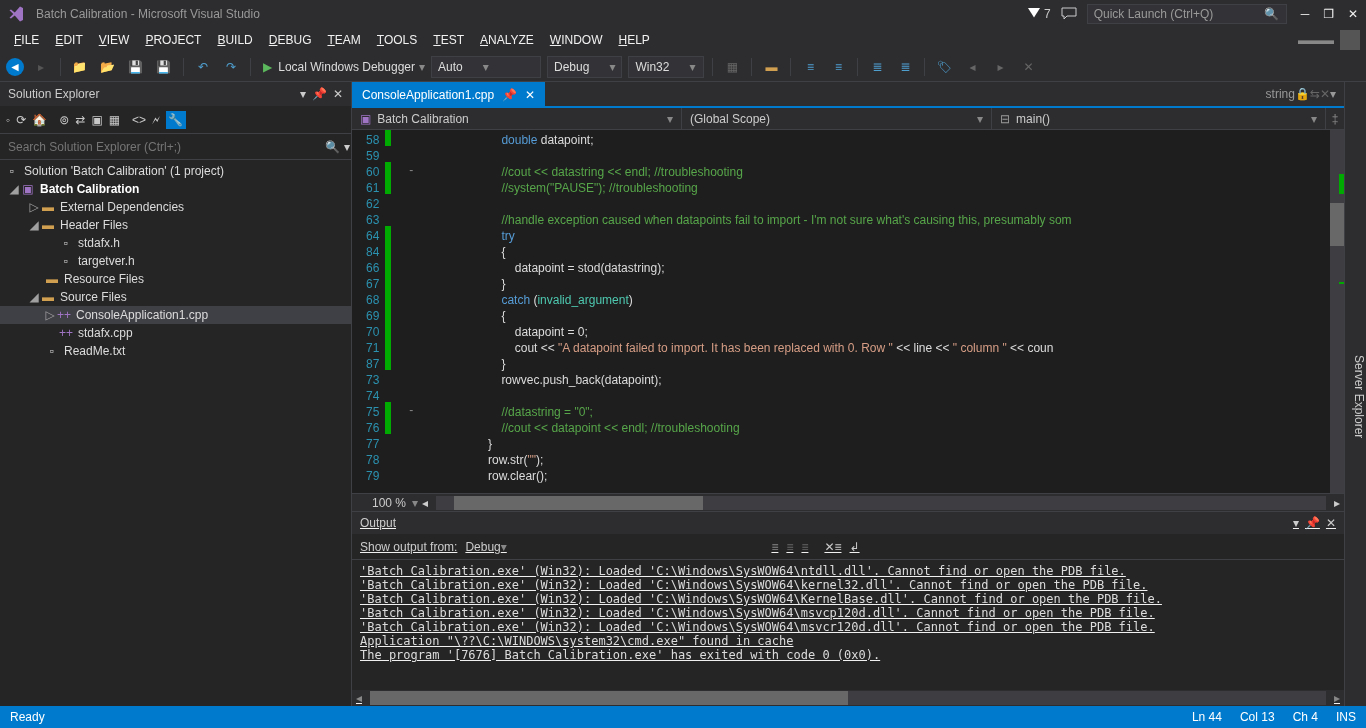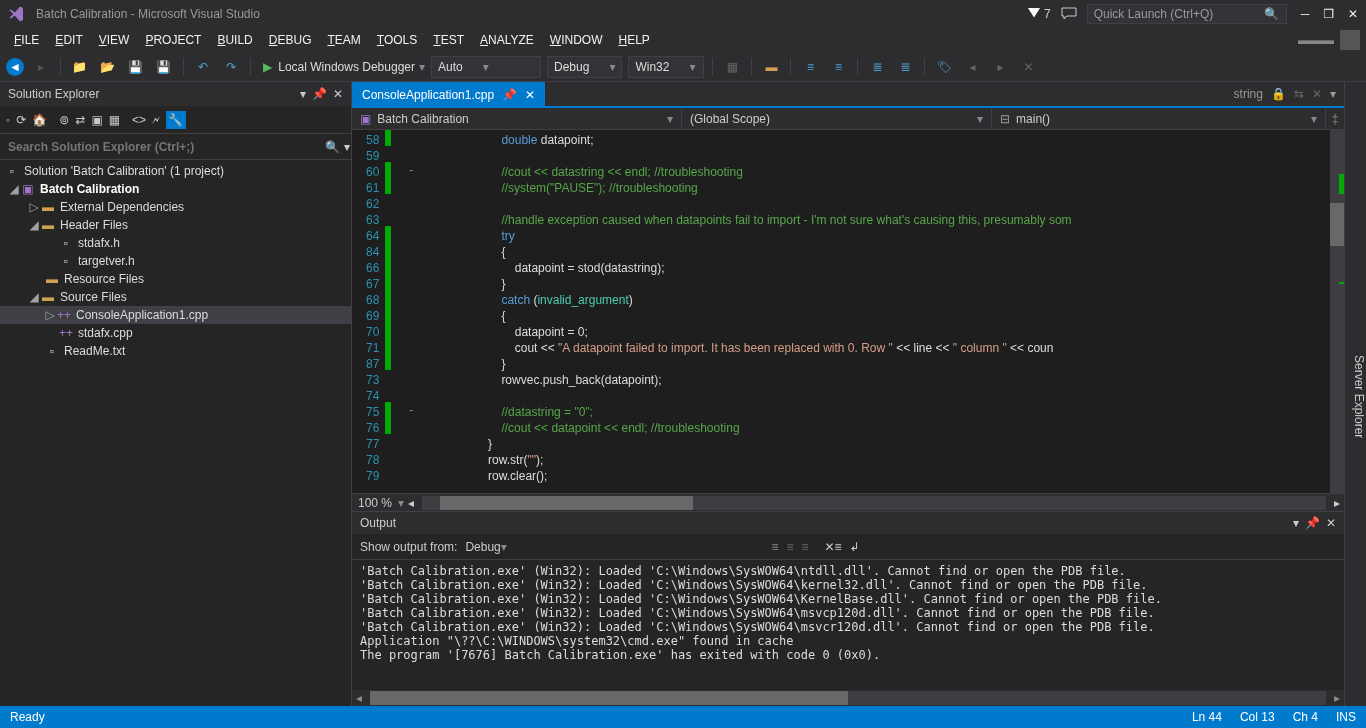--- a/index.html
+++ b/index.html
@@ -24,57 +24,57 @@
 .toolbar .debugbtn { display: flex; align-items: center; gap: 4px; color: #ddd; }
 .toolbar .combo { background: #333337; border: 1px solid #3f3f46; height: 22px; display: flex; align-items: center; padding: 0 6px; color: #ddd; gap: 20px; }
 .midrow { flex: 1; display: flex; min-height: 0; }
 .sidepanel { width: 352px; background: #252526; display: flex; flex-direction: column; border-right: 1px solid #3f3f46; }
 .sidepanel .hdr { background: #2d2d30; height: 24px; display: flex; align-items: center; padding: 0 8px; color: #ccc; }
 .sidepanel .hdr .sp { flex: 1; }
 .sidepanel .hdr .icn { margin-left: 6px; color: #ccc; cursor: pointer; }
 .sidepanel .tb { height: 28px; display: flex; align-items: center; padding: 0 6px; gap: 6px; border-bottom: 1px solid #3f3f46; color: #c8c8c8; }
 .sidepanel .tb .wrench { background: #007acc; color: #fff; width: 20px; height: 18px; display:flex; align-items:center; justify-content:center; }
 .sidepanel .search { height: 26px; display: flex; align-items: center; border-bottom: 1px solid #3f3f46; }
-.sidepanel .search input { flex: 1; background: #252526; border: none; color: #fca5a5; padding: 0 8px; height: 100%; outline: none; font-weight: bold; }
+.sidepanel .search input { flex: 1; background: #252526; border: none; color: #fca5a5; padding: 0 8px; height: 100%; outline: none; }
 .sidepanel .search .mag { width: 26px; text-align: center; color: #ccc; }
 .tree { flex: 1; overflow: auto; padding: 2px 0; color: #dcdcdc; }
 .tree .node { display: flex; align-items: center; height: 18px; padding-right: 6px; cursor: pointer; white-space: nowrap; }
 .tree .node.sel { background: #3f3f46; }
 .tree .tw { width: 12px; text-align: center; color: #a0a0a0; }
 .tree .ic { width: 16px; text-align: center; margin-right: 4px; }
 .tree .bold { font-weight: bold; color: #fff; }
 .tabsbottom { background: #2d2d30; border-top: 1px solid #3f3f46; height: 24px; display: flex; align-items: stretch; }
 .tabsbottom .tab { padding: 0 8px; display: flex; align-items: center; color: #ccc; cursor: pointer; }
 .tabsbottom .tab.active { color: #0097fb; }
 .editorcol { flex: 1; display: flex; flex-direction: column; min-width: 0; }
 .doctabs { background: #2d2d30; height: 24px; display: flex; align-items: stretch; }
 .doctabs .tab { background: #007acc; color: #fff; display: flex; align-items: center; padding: 0 10px; gap: 8px; border-top: 1px solid #007acc; }
 .doctabs .tab .pin { color: #cde; }
-.doctabs .rightbit { margin-left: auto; display:flex; align-items:center; gap:8px; color:#999; padding: 0 8px;}
+.doctabs .rightbit { margin-left: auto; display:flex; align-items:center; color:#999; padding: 0 8px;}
 .navbar { background: #2d2d30; border-top: 2px solid #007acc; border-bottom: 1px solid #3f3f46; height: 24px; display: flex; align-items: center; }
 .navbar .nb { flex: 1; display: flex; align-items: center; padding: 0 8px; color: #ccc; border-right: 1px solid #3f3f46; height: 100%; }
 .navbar .nb .dd { margin-left: auto; color: #888; }
 .codewrap { flex: 1; background: #1e1e1e; display: flex; min-height: 0; position: relative; }
 .gutter { background: #1e1e1e; color: #2b91af; font-family: Consolas, monospace; font-size: 13px; text-align: right; padding: 2px 6px 2px 14px; user-select: none; border-right: 0px; }
 .gutter .gl { height: 16px; line-height: 16px; display:flex; justify-content:flex-end; align-items:center; gap:4px;}
 .gmargin { width: 20px; background: #1e1e1e; }
 .gmargin .gm { height: 16px; border-left: 6px solid transparent; }
 .gmargin .gm.g { border-left-color: #0a0; }
 .foldcol { width: 12px; background: #1e1e1e; color: #888; font-family: Consolas, monospace; font-size: 10px; }
 .foldcol .fc { height:16px; display:flex; align-items:center; justify-content:center;}
 .code { flex: 1; font-family: Consolas, monospace; font-size: 13px; line-height: 16px; padding: 2px 0 2px 4px; overflow: hidden; white-space: pre; color: #dcdcdc; }
 .code .cl { height: 16px; }
 .kw { color: #569cd6; }
 .cm { color: #57a64a; }
 .st { color: #d69d85; }
 .zoomrow { background: #2d2d30; height: 18px; display:flex; align-items:center; color:#ccc; border-top:1px solid #3f3f46;}
-.zoomrow .zoom { padding:0 6px; }
+.zoomrow .zoom { padding:0 6px;margin-left:14px; }
 .zoomrow .hscroll { flex:1; height:14px; background:#3e3e42; margin: 0 4px; position:relative; }
 .zoomrow .hscroll .thumb { position:absolute; left:2%; width:28%; top:0; bottom:0; background:#686868; }
-.output { background: #252526; border-top: 1px solid #3f3f46; display:flex; flex-direction:column; height: 195px;}
+.output { background: #252526; border-top: 1px solid #3f3f46; display:flex; flex-direction:column; height: 195px; text-decoration: underline;}
 .output .ohdr { height:22px; background:#2d2d30; display:flex; align-items:center; padding:0 8px; color:#ccc; }
 .output .ohdr .sp { flex:1; }
 .output .otb { height:26px; display:flex; align-items:center; padding:0 8px; gap:8px; color:#ccc; border-bottom:1px solid #3f3f46;}
 .output .otxt { flex:1; font-family: Consolas, monospace; font-size:12px; padding:4px 8px; color:#dcdcdc; white-space:pre; overflow:auto; }
 .output .osb { height:16px; background:#2d2d30; display:flex; align-items:center;}
 .output .osb .bar { flex:1; height:14px; background:#3e3e42; margin:0 4px; position:relative;}
 .output .osb .bar .th { position:absolute; left:0; width:50%; top:0; bottom:0; background:#686868;}
 .rstrip { width: 22px; background: #2d2d30; border-left: 1px solid #3f3f46; display:flex; flex-direction:column; align-items:center; color:#ccc; writing-mode: vertical-rl; gap: 12px; padding-top: 6px; }
 .statusbar { background: #007acc; height: 22px; display:flex; align-items:center; color:#fff; padding: 0 10px; gap: 18px;}
 .statusbar .sp { flex: 1; }

